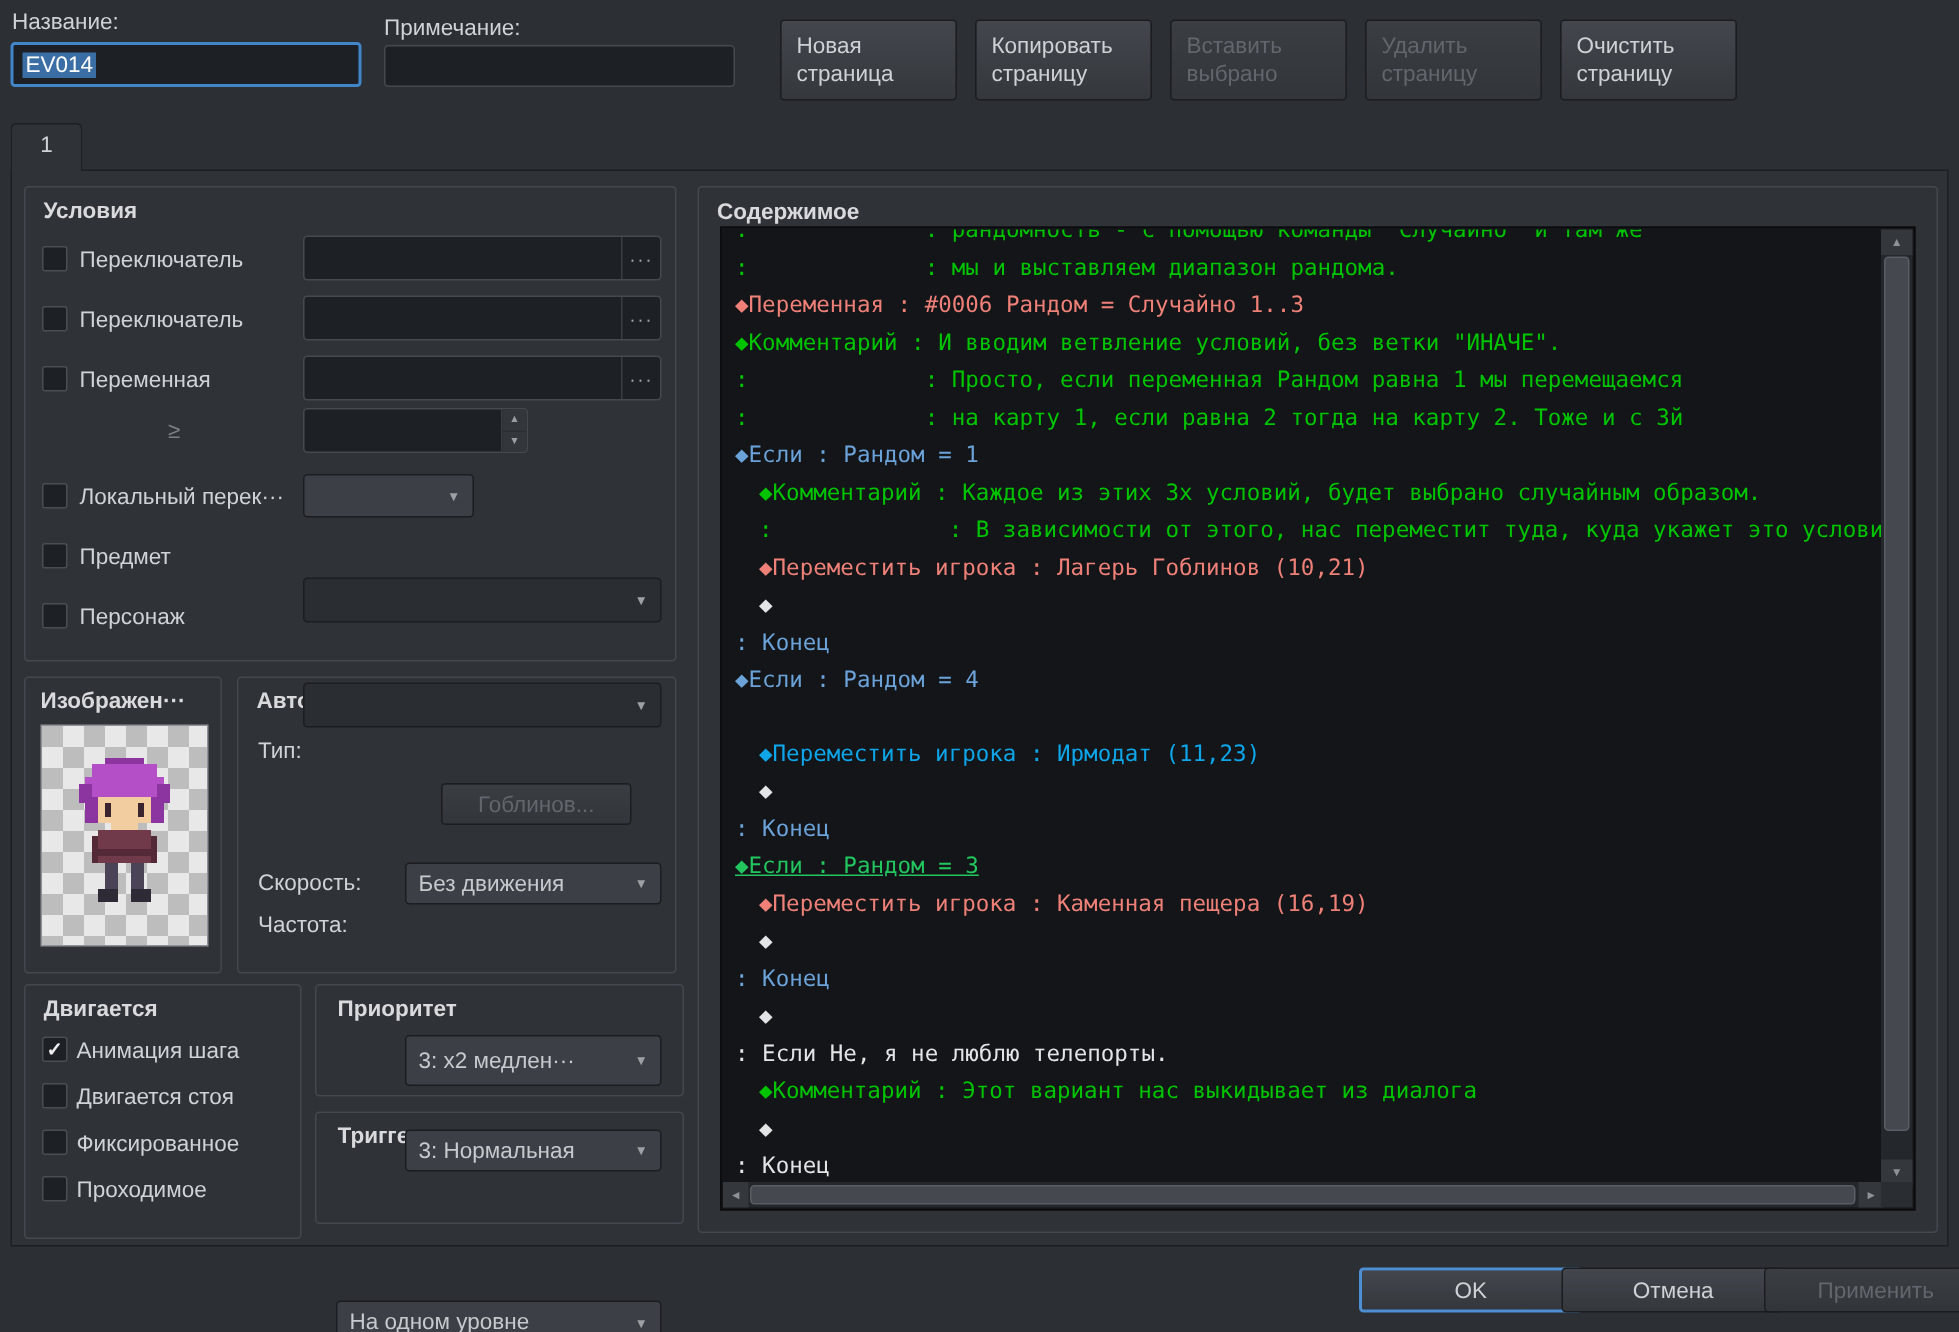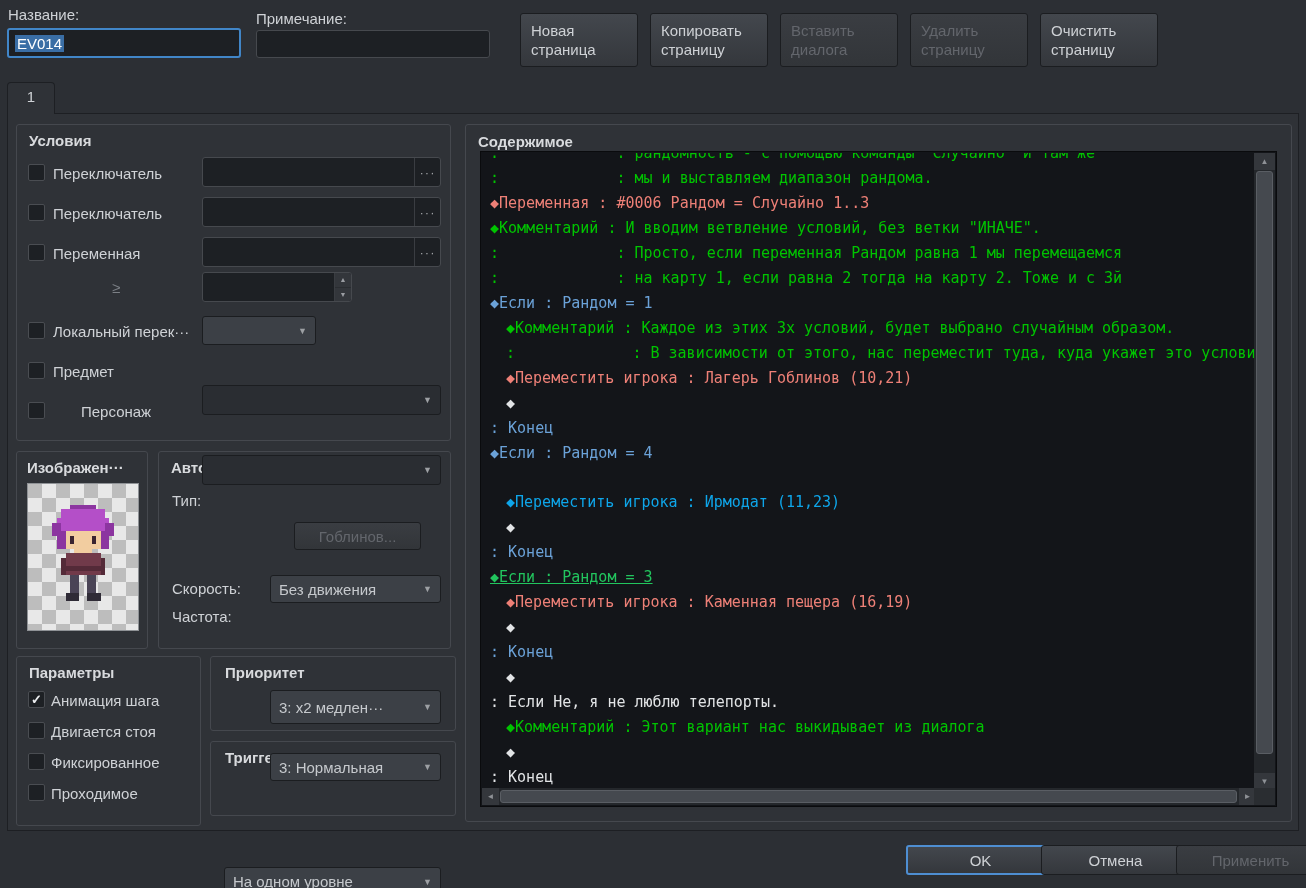--- a/index.html
+++ b/index.html
@@ -181,21 +181,21 @@
   <span></span>
 </div>
 
 <div class="abs btn page-btn" style="left:520px; top:13px;">
   <span>Новая страница</span>
 </div>
 <div class="abs btn page-btn" style="left:650px; top:13px;">
   <span>Копировать страницу</span>
 </div>
 <div class="abs btn page-btn disabled" style="left:780px; top:13px;">
-  <span>Вставить диалога</span>
+  <span>Вставить выбрано</span>
 </div>
 <div class="abs btn page-btn disabled" style="left:910px; top:13px;">
   <span>Удалить страницу</span>
 </div>
 <div class="abs btn page-btn" style="left:1040px; top:13px;">
   <span>Очистить страницу</span>
 </div>
 
 <div class="abs tab">
   <span>1</span>
@@ -249,21 +249,21 @@
 </div>
 
 <div class="abs checkbox" style="left:28px; top:362px; z-index:4;"></div>
 <div class="abs label" style="left:53px; top:363px; z-index:4;">Предмет</div>
 <div class="abs dropdown darker" style="left:202px; top:356px; width:239px; height:30px; z-index:4;">
   <span class="dd-text"></span>
   <span class="dd-arrow">▼</span>
 </div>
 
 <div class="abs checkbox" style="left:28px; top:402px; z-index:4;"></div>
-<div class="abs label" style="left:53px; top:403px; z-index:4;margin-left:28px;">Персонаж</div>
+<div class="abs label" style="left:53px; top:403px; z-index:4;">Персонаж</div>
 <div class="abs dropdown darker" style="left:202px; top:396px; width:239px; height:30px; z-index:4;">
   <span class="dd-text"></span>
   <span class="dd-arrow">▼</span>
 </div>
 
 <div class="groupbox" style="left:16px; top:451px; width:132px; height:198px; z-index:3;">
   <span class="gb-title" style="left:10px; top:7px; max-width:112px;">Изображен···</span>
 </div>
 <div class="abs image-box" style="z-index:4;">
   <svg width="70" height="105" viewBox="0 0 16 24">
@@ -305,21 +305,21 @@
   <span class="dd-text">3: x2 медлен···</span>
   <span class="dd-arrow">▼</span>
 </div>
 <div class="abs label" style="left:172px; top:608px; z-index:4;">Частота:</div>
 <div class="abs dropdown" style="left:270px; top:602px; width:171px; height:28px; z-index:4;">
   <span class="dd-text">3: Нормальная</span>
   <span class="dd-arrow">▼</span>
 </div>
 
 <div class="groupbox" style="left:16px; top:656px; width:185px; height:170px; z-index:3;">
-  <span class="gb-title" style="left:12px; top:7px;">Параметры</span>
+  <span class="gb-title" style="left:12px; top:7px;">Двигается</span>
 </div>
 <div class="abs checkbox" style="left:28px; top:691px; z-index:4;">
   <span>✓</span>
 </div>
 <div class="abs label" style="left:51px; top:692px; z-index:4;">Анимация шага</div>
 <div class="abs checkbox" style="left:28px; top:722px; z-index:4;"></div>
 <div class="abs label" style="left:51px; top:723px; z-index:4;">Двигается стоя</div>
 <div class="abs checkbox" style="left:28px; top:753px; z-index:4;"></div>
 <div class="abs label" style="left:51px; top:754px; z-index:4;">Фиксированное</div>
 <div class="abs checkbox" style="left:28px; top:784px; z-index:4;"></div>

